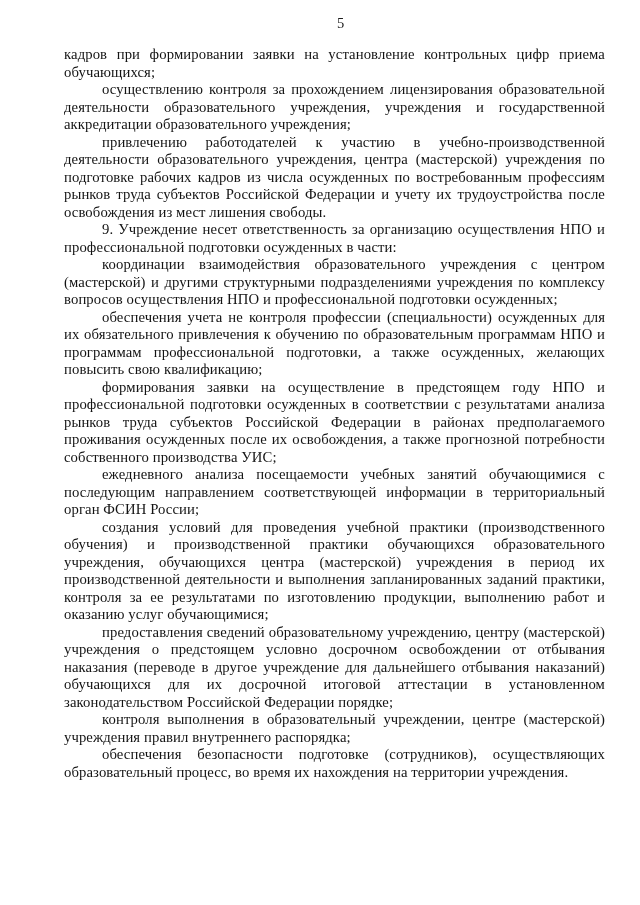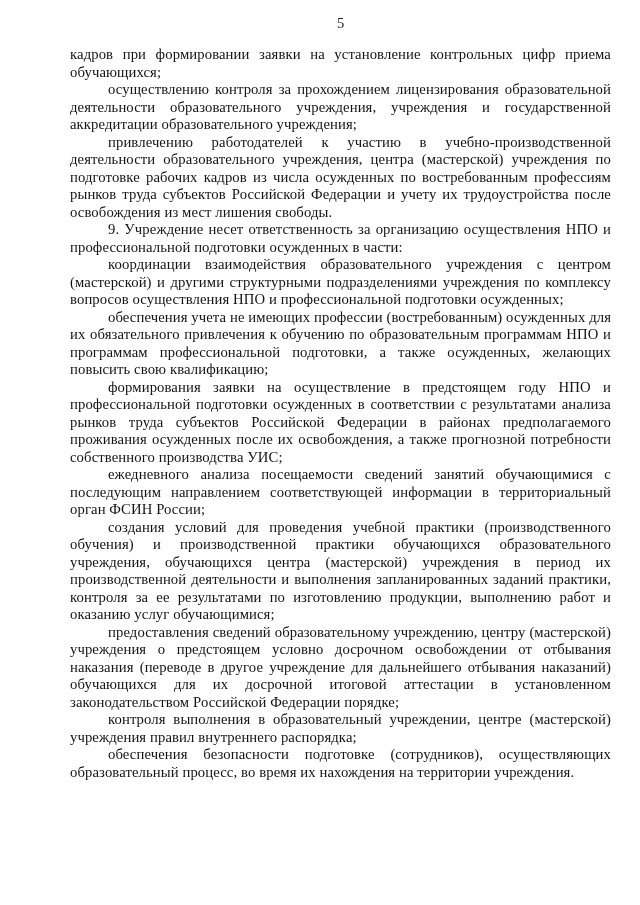--- a/index.html
+++ b/index.html
@@ -22,21 +22,21 @@
     left: 70px;
     width: 541px;
     text-align: center;
     font-size: 14.5px;
     line-height: 16px;
     color: #1b1b1b;
   }
   .content {
     position: absolute;
     top: 46px;
-    left: 70px;
+    left: 64px;
     width: 541px;
     font-size: 14.7px;
     line-height: 17.5px;
     text-align: justify;
     color: #131313;
     letter-spacing: 0.1px;
   }
   .para {
     margin: 0;
     padding: 0;
@@ -49,21 +49,21 @@
 <body>
 
 <div class="page">
   <div class="page-number">5</div>
   <main class="content">
       <p class="para">кадров при формировании заявки на установление контрольных цифр приема обучающихся;</p>
       <p class="para indent">осуществлению контроля за прохождением лицензирования образовательной деятельности образовательного учреждения, учреждения и государственной аккредитации образовательного учреждения;</p>
       <p class="para indent">привлечению работодателей к участию в учебно-производственной деятельности образовательного учреждения, центра (мастерской) учреждения по подготовке рабочих кадров из числа осужденных по востребованным профессиям рынков труда субъектов Российской Федерации и учету их трудоустройства после освобождения из мест лишения свободы.</p>
       <p class="para indent">9. Учреждение несет ответственность за организацию осуществления НПО и профессиональной подготовки осужденных в части:</p>
       <p class="para indent">координации взаимодействия образовательного учреждения с центром (мастерской) и другими структурными подразделениями учреждения по комплексу вопросов осуществления НПО и профессиональной подготовки осужденных;</p>
-      <p class="para indent">обеспечения учета не имеющих профессии (востребованным) осужденных для их обязательного привлечения к обучению по образовательным программам НПО и программам профессиональной подготовки, а также осужденных, желающих повысить свою квалификацию;</p>
+      <p class="para indent">обеспечения учета не контроля профессии (специальности) осужденных для их обязательного привлечения к обучению по образовательным программам НПО и программам профессиональной подготовки, а также осужденных, желающих повысить свою квалификацию;</p>
       <p class="para indent">формирования заявки на осуществление в предстоящем году НПО и профессиональной подготовки осужденных в соответствии с результатами анализа рынков труда субъектов Российской Федерации в районах предполагаемого проживания осужденных после их освобождения, а также прогнозной потребности собственного производства УИС;</p>
-      <p class="para indent">ежедневного анализа посещаемости сведений занятий обучающимися с последующим направлением соответствующей информации в территориальный орган ФСИН России;</p>
+      <p class="para indent">ежедневного анализа посещаемости учебных занятий обучающимися с последующим направлением соответствующей информации в территориальный орган ФСИН России;</p>
       <p class="para indent">создания условий для проведения учебной практики (производственного обучения) и производственной практики обучающихся образовательного учреждения, обучающихся центра (мастерской) учреждения в период их производственной деятельности и выполнения запланированных заданий практики, контроля за ее результатами по изготовлению продукции, выполнению работ и оказанию услуг обучающимися;</p>
       <p class="para indent">предоставления сведений образовательному учреждению, центру (мастерской) учреждения о предстоящем условно досрочном освобождении от отбывания наказания (переводе в другое учреждение для дальнейшего отбывания наказаний) обучающихся для их досрочной итоговой аттестации в установленном законодательством Российской Федерации порядке;</p>
       <p class="para indent">контроля выполнения в образовательный учреждении, центре (мастерской) учреждения правил внутреннего распорядка;</p>
       <p class="para indent">обеспечения безопасности подготовке (сотрудников), осуществляющих образовательный процесс, во время их нахождения на территории учреждения.</p>
     </main>
 </div>
 
 </body></html>

